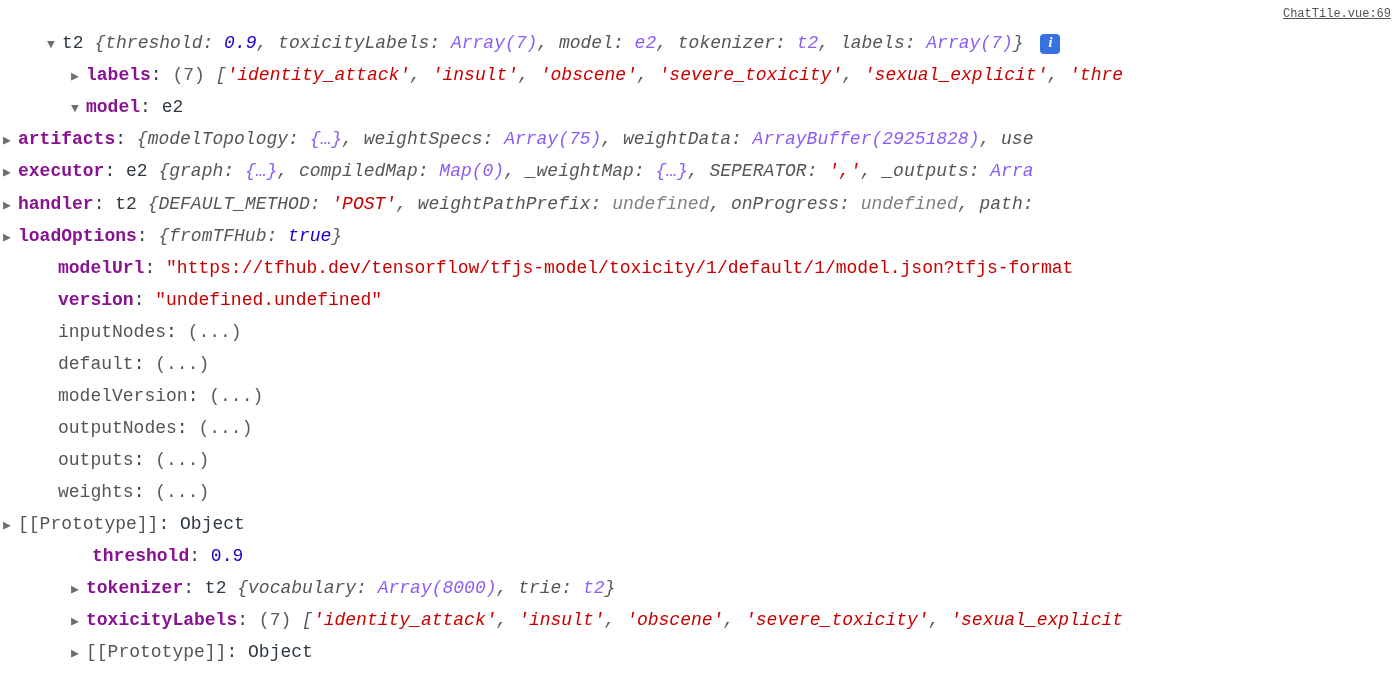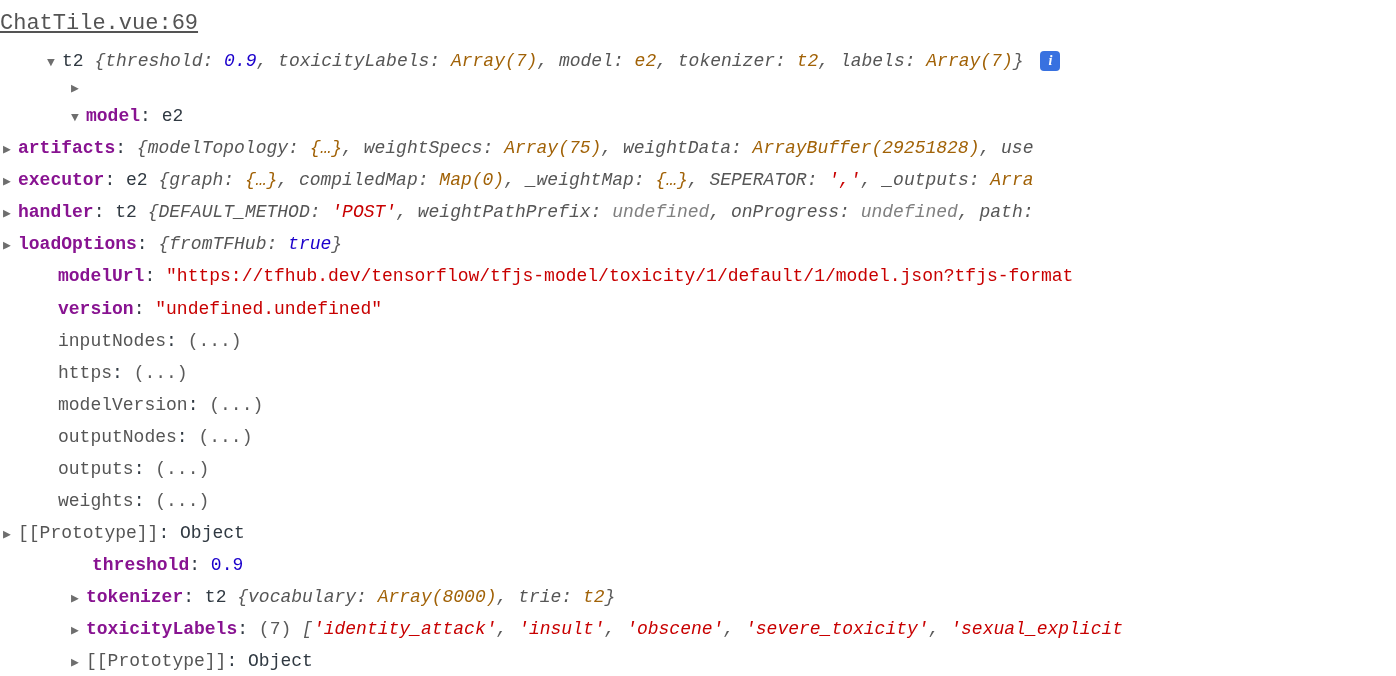--- a/index.html
+++ b/index.html
@@ -7,24 +7,25 @@
   font-family: Consolas, Menlo, Monaco, "Courier New", monospace;
   font-size: 18px;
   line-height: 1.78;
   background: #fff;
   color: #303942;
   overflow-x: hidden;
   white-space: nowrap;
   padding-top: 4px;
 }
 .source-link {
-  padding-right: 18px;
+  text-align: right;
+  padding-right: 5px;
   color: #545454;
   text-decoration: underline;
-  font-size: 22px;
+  font-size: 12px;
   margin-bottom: 2px;
 }
 .row { display: flex; align-items: baseline; }
 .triangle {
   display: inline-block;
   width: 14px;
   text-align: center;
   color: #6e6e6e;
   font-size: 13px;
   flex: 0 0 auto;
@@ -37,21 +38,21 @@
 .key-own { color: #881391; font-weight: bold; }
 .key-proto { color: #555; }
 .colon { color: #303942; }
 .num { color: #1b00cc; font-style: italic; }
 .str { color: #c80000; }
 .kw-undef { color: #808080; }
 .kw-true { color: #1b00cc; font-style: italic; }
 .faded { color: #5a5a5a; }
 .italic { font-style: italic; }
 .summary-key { color: #565656; font-style: italic; margin-top: 32px; }
-.summary-val { color: #a16207; }
+.summary-val { color: #8b5cf6; }
 .class-name { color: #303942; }
 .badge {
   display: inline-flex;
   align-items: center;
   justify-content: center;
   width: 20px;
   height: 20px;
   background: #3871e0;
   color: #fff;
   border-radius: 4px;
@@ -78,20 +79,23 @@
     <span class="class-name">t2</span>
     <span class="faded italic">
       {<span class="summary-key">threshold:</span> <span class="num">0.9</span>, <span class="summary-key">toxicityLabels:</span> <span class="summary-val">Array(7)</span>, <span class="summary-key">model:</span> <span class="summary-val">e2</span>, <span class="summary-key">tokenizer:</span> <span class="summary-val">t2</span>, <span class="summary-key">labels:</span> <span class="summary-val">Array(7)</span>}
     </span>
     <span class="badge">i</span>
   </span>
 </div>
 
 <div class="row indent-2">
   <span class="triangle right"></span>
+  <span>
+    <span class="key-own">labels</span><span class="colon">: </span><span class="faded">(7)</span> <span class="faded italic">[<span class="str">'identity_attack'</span>, <span class="str">'insult'</span>, <span class="str">'obscene'</span>, <span class="str">'severe_toxicity'</span>, <span class="str">'sexual_explicit'</span>, <span class="str">'thre</span></span>
+  </span>
 </div>
 
 <div class="row indent-2">
   <span class="triangle down"></span>
   <span><span class="key-own">model</span><span class="colon">: </span><span>e2</span></span>
 </div>
 
 <div class="row indent-3">
   <span class="triangle right"></span>
   <span>
@@ -125,21 +129,21 @@
 </div>
 
 <div class="row indent-3b">
   <span><span class="key-own">version</span><span class="colon">: </span><span class="str">"undefined.undefined"</span></span>
 </div>
 
 <div class="row indent-3b">
   <span><span class="key-proto">inputNodes</span><span class="colon">: </span><span class="faded">(...)</span></span>
 </div>
 <div class="row indent-3b">
-  <span><span class="key-proto">https</span><span class="colon">: </span><span class="faded">(...)</span></span>
+  <span><span class="key-proto">default</span><span class="colon">: </span><span class="faded">(...)</span></span>
 </div>
 <div class="row indent-3b">
   <span><span class="key-proto">modelVersion</span><span class="colon">: </span><span class="faded">(...)</span></span>
 </div>
 <div class="row indent-3b">
   <span><span class="key-proto">outputNodes</span><span class="colon">: </span><span class="faded">(...)</span></span>
 </div>
 <div class="row indent-3b">
   <span><span class="key-proto">outputs</span><span class="colon">: </span><span class="faded">(...)</span></span>
 </div>

